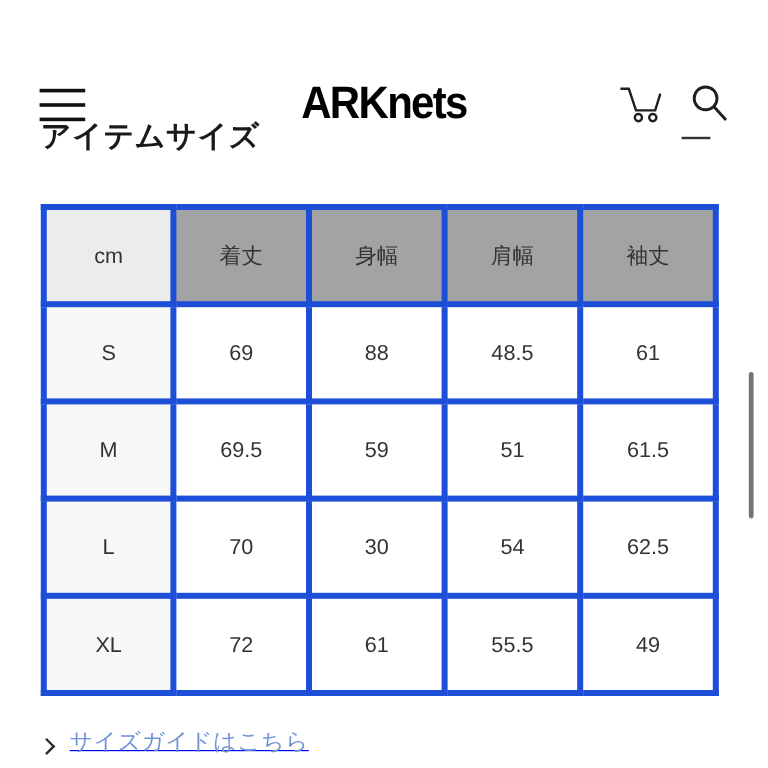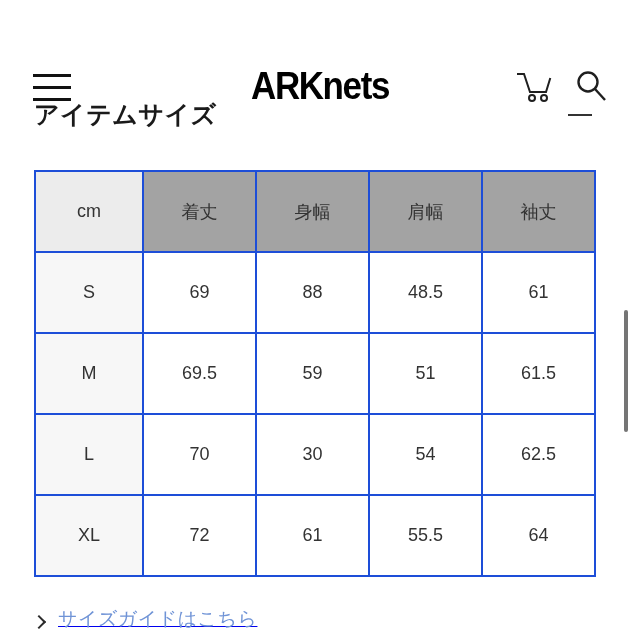--- a/index.html
+++ b/index.html
@@ -122,21 +122,21 @@
   
   .size-table {
     position: absolute;
     left: 34px;
     top: 170px;
     width: 560px;
     border-collapse: collapse;
     table-layout: fixed;
   }
   .size-table td, .size-table th {
-    border: 2px solid #1d4ed8;
+    border: 5px solid #1d4ed8;
     text-align: center;
     font-weight: 400;
     color: #333333;
     font-size: 18px;
     height: 81px;
     vertical-align: middle;
     padding: 0;
     margin-left: 11px;
   }
   .size-table col.c0 { width: 108px; }
@@ -288,21 +288,21 @@
         <td>70</td>
         <td>30</td>
         <td>54</td>
         <td>62.5</td>
       </tr>
       <tr>
         <td class="rowhead">XL</td>
         <td>72</td>
         <td>61</td>
         <td>55.5</td>
-        <td>64</td>
+        <td>49</td>
       </tr>
     </tbody>
   </table>
 
   <a class="guide-link" href="#">
     <span class="guide-chevron"></span>
     <span class="guide-text">サイズガイドはこちら</span>
   </a>
 
   <div class="scrollbar-track">

